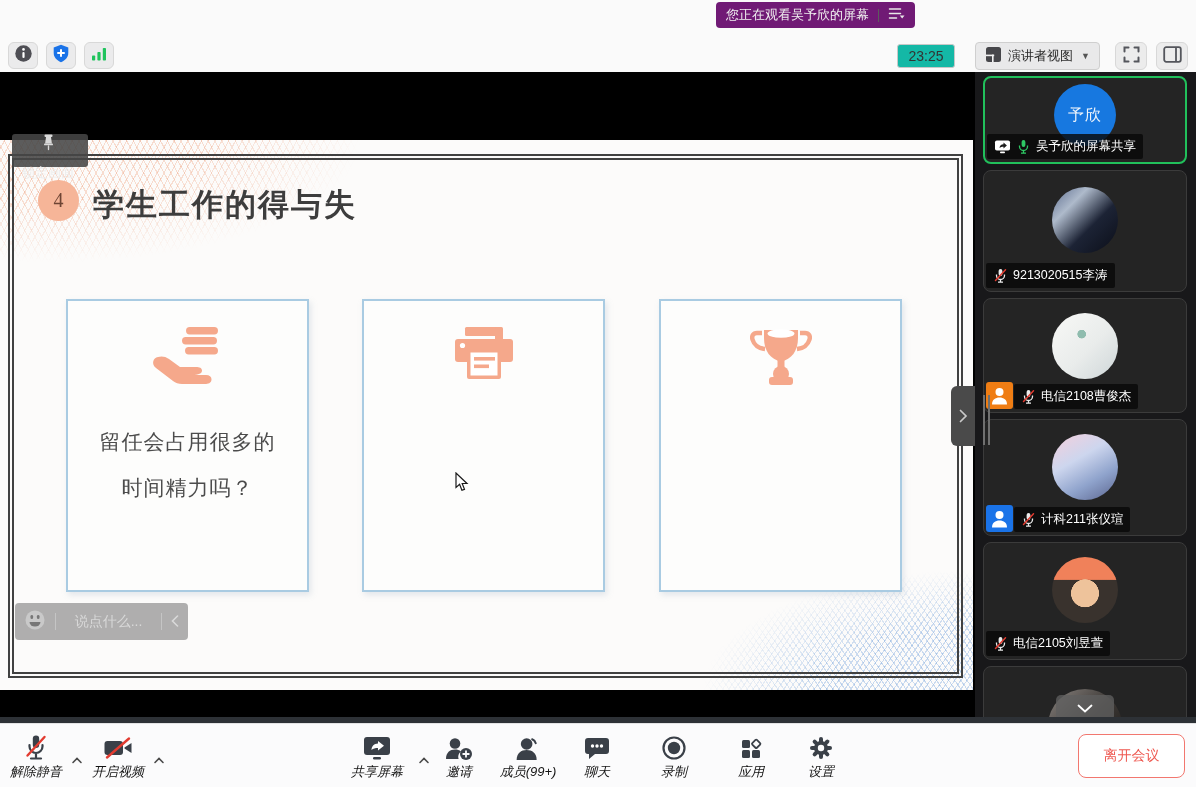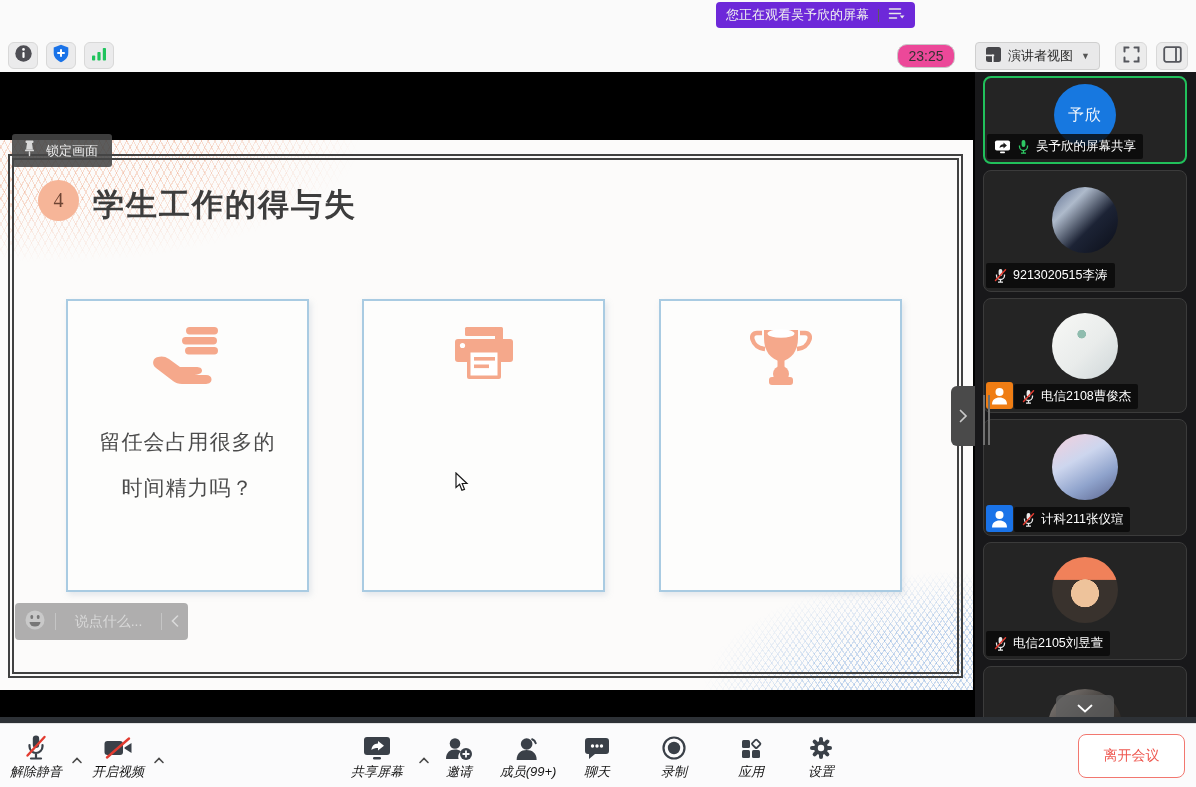--- a/index.html
+++ b/index.html
@@ -1,31 +1,31 @@
 <!DOCTYPE html>
 <html><head>
 <meta charset="utf-8">
 <style>
   * { margin:0; padding:0; box-sizing:border-box; }
   html,body { width:1196px; height:787px; font-family:"Liberation Sans","DejaVu Sans",sans-serif; background:#fff; overflow:hidden; }
   #app { position:relative; width:1196px; height:787px; background:#fafafa; overflow:hidden; }
 
   
-  .banner { position:absolute; left:716px; top:2px; height:26px; background:#6d28d9; border-radius:4px;
+  .banner { position:absolute; left:716px; top:2px; height:26px; background:#701a75; border-radius:4px;
     display:flex; align-items:center; padding:0 10px; z-index:30; }
   .banner-text { color:#f0f0f0; font-size:13px; white-space:nowrap; }
   .banner-div { width:1px; height:13px; background:#5c5c5c; margin:0 9px; }
 
   
   .top-toolbar { position:absolute; left:0; top:0; width:1196px; height:72px; background:#fafafa; }
   .tb-left { position:absolute; left:8px; top:42px; display:flex; gap:8px; }
   .tb-btn { width:30px; height:27px; background:#ebebec; border:1px solid #d8d8d8; border-radius:6px;
     display:flex; align-items:center; justify-content:center; cursor:pointer; }
-  .time-box { position:absolute; left:897px; top:44px; width:58px; height:24px; background:#ec4899;
-    border:1px solid #c8c8c8; border-radius:10px; display:flex; align-items:center; justify-content:center;
+  .time-box { position:absolute; left:897px; top:44px; width:58px; height:24px; background:#14b8a6;
+    border:1px solid #c8c8c8; border-radius:3px; display:flex; align-items:center; justify-content:center;
     font-size:14px; color:#333; }
   .view-btn { position:absolute; left:975px; top:42px; height:28px; background:#e9e9ea; border:1px solid #cfcfcf;
     border-radius:4px; display:flex; align-items:center; padding:0 9px; gap:6px; font-size:13px; color:#2b2b2b; cursor:pointer; }
   .view-caret { font-size:9px; color:#555; margin-left:2px; }
   .tb-right-btn { position:absolute; top:42px; width:32px; height:28px; background:#ececec; border:1px solid #d8d8d8;
     border-radius:6px; display:flex; align-items:center; justify-content:center; cursor:pointer; }
 
   
   .main { position:absolute; left:0; top:72px; width:975px; height:651px; background:#000; }
   .rec-bar { position:absolute; left:0; top:0; width:100%; height:40px; background:#262626; display:flex; align-items:center; }
@@ -54,21 +54,21 @@
   .slide-title { position:absolute; left:93px; top:44px; font-size:31px; font-weight:600; color:#3d3d3d; letter-spacing:2px; }
 
   .card { position:absolute; top:159px; width:243px; height:293px; background:#fdfdfc;
     border:2px solid #a9cbe2; box-shadow:2px 3px 6px rgba(150,170,190,.25); }
   .card1 { left:66px; } .card2 { left:362px; } .card3 { left:659px; }
   .card-icon { position:absolute; top:26px; left:50%; transform:translateX(-50%); }
   .card-text { position:absolute; top:118px; left:0; width:100%; text-align:center;
     font-size:21px; color:#4c4c4c; line-height:46px; letter-spacing:1px; }
 
   .pin-tab { position:absolute; left:12px; top:62px; height:33px; background:rgba(70,70,70,.88); border-radius:3px;
-    display:flex; align-items:center; padding:0 14px 0 10px; gap:9px; z-index:8; cursor:pointer; }
+    display:flex; align-items:center; padding:0 14px 0 10px; gap:9px; z-index:8; cursor:pointer;flex-direction:column; }
   .pin-label { color:#ececec; font-size:13px; }
 
   .chat-pill { position:absolute; left:15px; top:531px; width:173px; height:37px; background:rgba(112,112,112,.55);
     border-radius:4px; display:flex; align-items:center; padding:0 9px; z-index:8; }
   .chat-div { width:1px; height:17px; background:rgba(220,220,220,.5); margin:0 9px; }
   .chat-placeholder { color:#d8d8d8; font-size:14px; flex:1; text-align:center; cursor:text; }
 
   .cursor { position:absolute; left:455px; top:400px; z-index:9; }
 
   .bottom-strip { position:absolute; left:0; top:717px; width:1196px; height:6px; background:#2d3136; z-index:5; }

